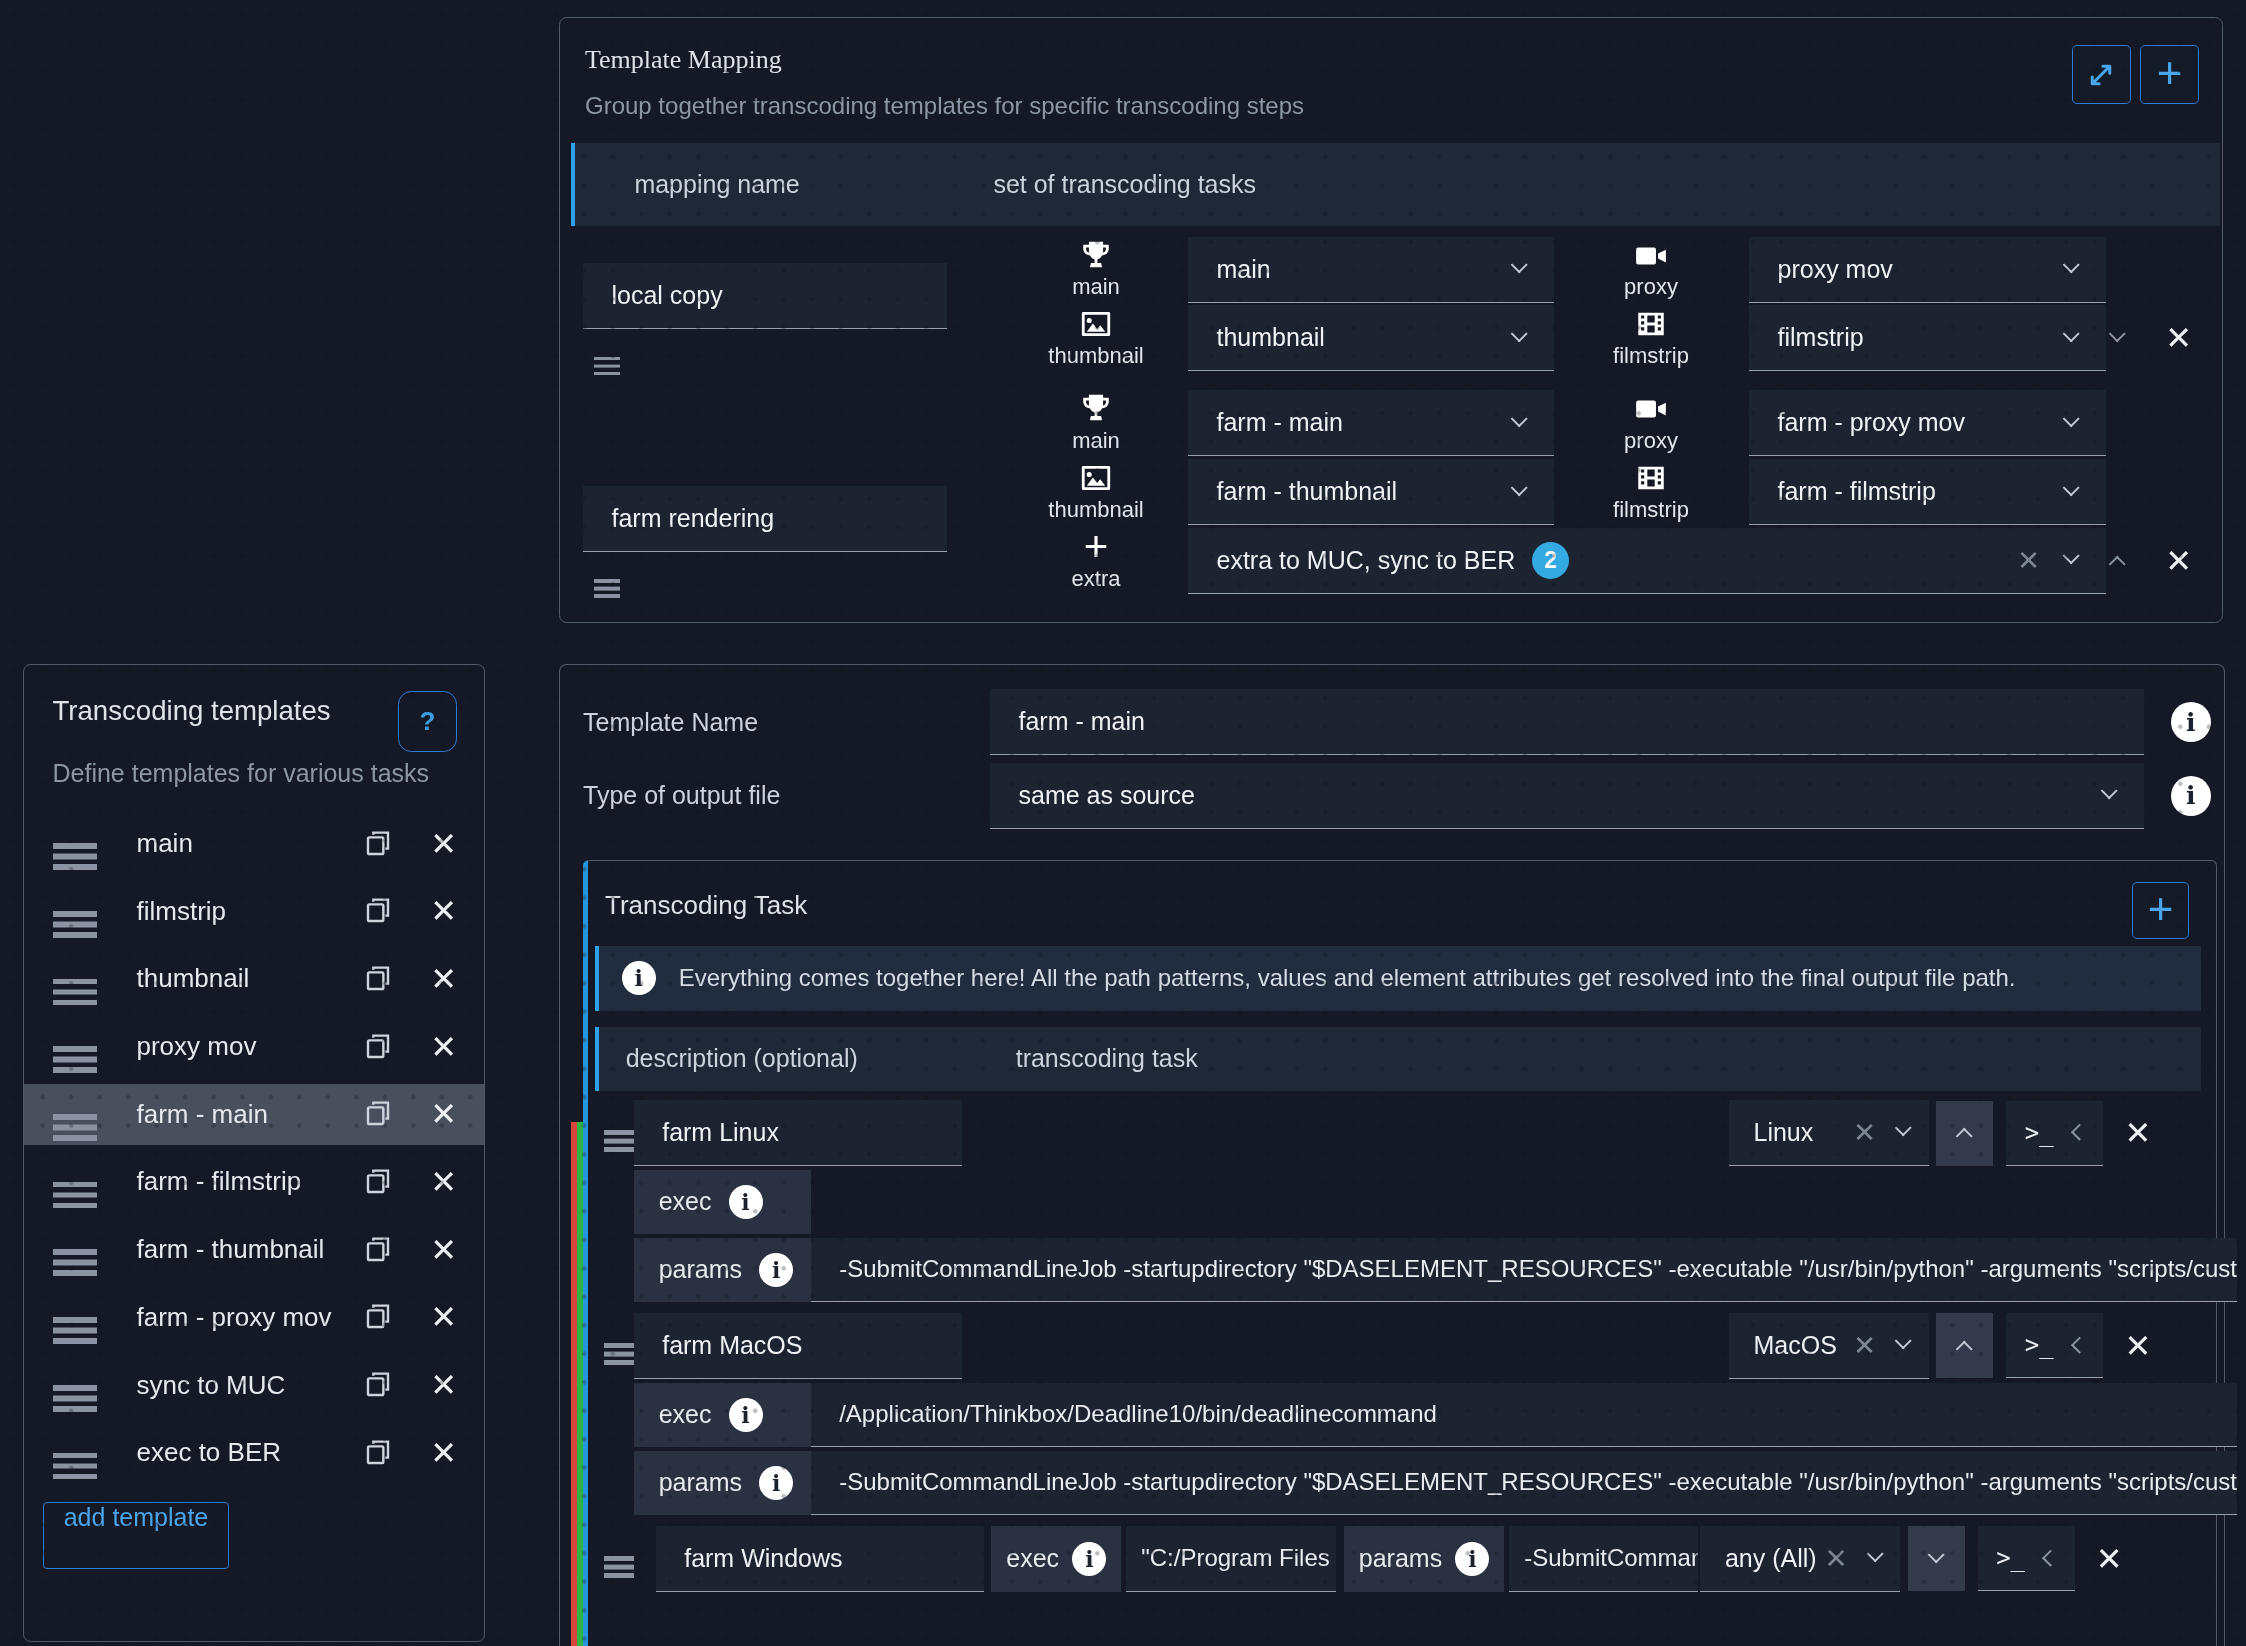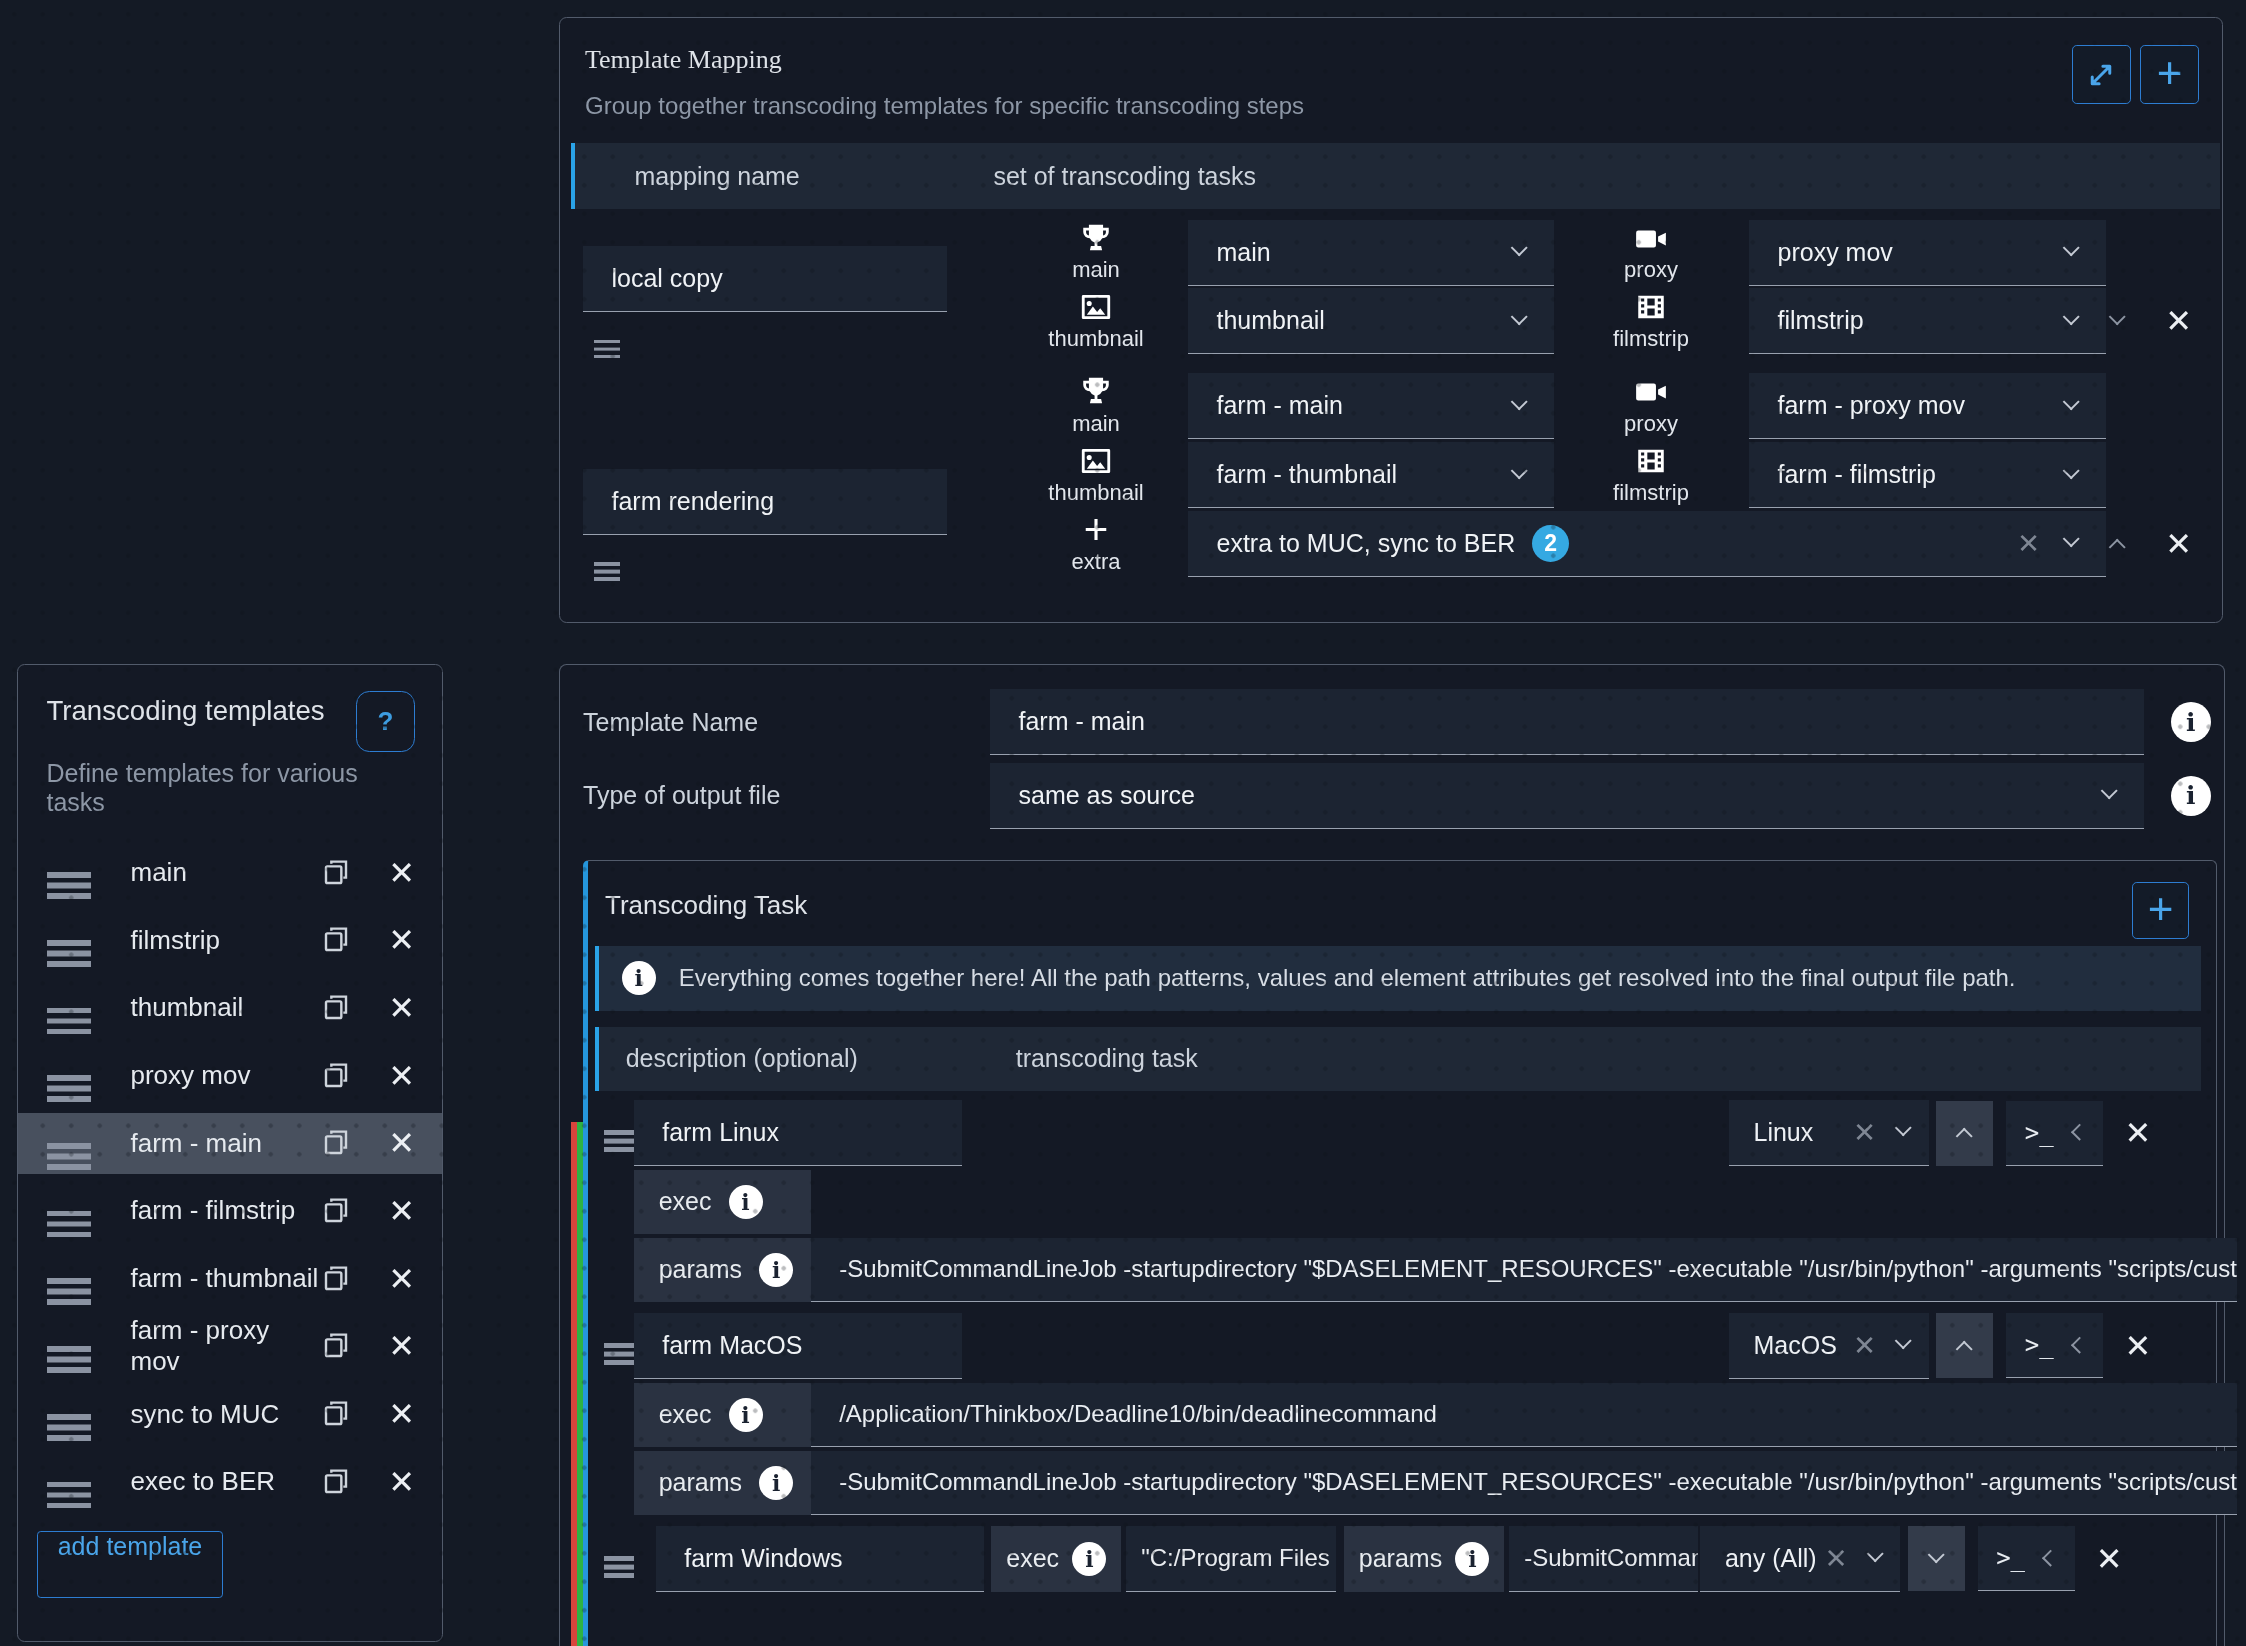--- a/index.html
+++ b/index.html
@@ -26,21 +26,21 @@
   .xg.dim { color:#7f8794; font-size:27.6px; }
   .bars { display:inline-block; width:44px; height:5.7px; background:#8b93a2; box-shadow:0 10.5px 0 #8b93a2, 0 21px 0 #8b93a2; }
   .bars.sm { width:26px; height:3.8px; box-shadow:0 7.6px 0 #8b93a2, 0 15px 0 #8b93a2; }
   .bars.md { width:29.5px; height:4.8px; box-shadow:0 8.6px 0 #8b93a2, 0 17px 0 #8b93a2; }
   .bluebtn { display:flex; align-items:center; justify-content:center; width:59px; height:59px;
              border:1.9px solid #2d7dd2; border-radius:4.8px; background:rgba(18,30,46,.4); cursor:pointer; }
   .bluebtn .plus { font-size:44px; font-weight:400; color:#4aa5ea; line-height:1; margin-top:-3.8px; }
   .idot { display:inline-flex; align-items:center; justify-content:center; width:40px; height:40px; border-radius:50%;
           background:#fff; color:#1a2230; font-family:"DejaVu Serif",serif; font-weight:700; font-size:25px; flex:0 0 auto; }
   .idot.s { width:34px; height:34px; font-size:22px; }
-  .hrow { background:#1f2836; border-left:4.8px solid #2aa3e8; height:66px; display:flex; align-items:center;
+  .hrow { background:#1f2836; border-left:4.8px solid #2aa3e8; height:83px; display:flex; align-items:center;
           font-size:25px; color:#ccd3dc; position:relative; }
   .badge { display:inline-flex; align-items:center; justify-content:center; min-width:37px; height:37px; border-radius:50%;
            background:#35a9e2; color:#fff; font-size:23px; font-weight:700; margin-left:17px; }
 
   
   #tm-panel { left:559px; top:17px; width:1664px; height:606px; }
   .tm-head { margin:27px 27px 0 25px; }
   .tm-title { font-size:26px; color:#dfe3e9;font-family:Liberation Serif, serif; }
   .tm-sub { margin-top:17px; font-size:24px; color:#8d97a6; }
   .tm-actions { position:absolute; top:27px; right:23px; display:flex; gap:9.5px; }
@@ -57,21 +57,21 @@
   .sicon svg { width:34px; height:34px; fill:#fff; }
   .sicon .plusg { font-size:42px; color:#fff; line-height:.8; font-weight:300; }
   .scap { font-size:22px; color:#e2e6ec; margin-top:1.9px; }
   .sel1 { width:366px; margin-left:35px; }
   .sel2 { width:357px; margin-left:41px; }
   .sicon.second { margin-left:40px; }
   .selwide { width:918px; margin-left:35px; }
   .map-actions { margin-left:auto; height:66px; display:flex; align-items:center; gap:42px; padding-right:30px; }
 
   
-  #left-panel { left:17px; top:664px; width:426px; height:978px; }
+  #left-panel { left:23px; top:664px; width:462px; height:978px; }
   .lp-head { position:relative; margin:30px 27px 0 28.5px; }
   .lp-title { font-size:27.6px; color:#dfe3e9; }
   .helpbtn { position:absolute; top:-3.8px; right:0; width:59px; height:61px; border:1.9px solid #2d7dd2; border-radius:13.3px;
              display:flex; align-items:center; justify-content:center; color:#3d9ce0; font-size:26px; font-weight:700; cursor:pointer; }
   .lp-sub { margin:32px 27px 0 28.5px; font-size:25px; color:#8d97a6; }
   .tlist { margin-top:25px; }
   .titem { height:61px; margin-bottom:6.7px; display:flex; align-items:center; padding:0 27px 0 28.5px; cursor:pointer; }
   .titem.selected { background:#48505e; }
   .titem .tlabel { margin-left:40px; font-size:26px; color:#e6eaef; }
   .titem .ticons { margin-left:auto; display:flex; align-items:center; gap:36px; }

